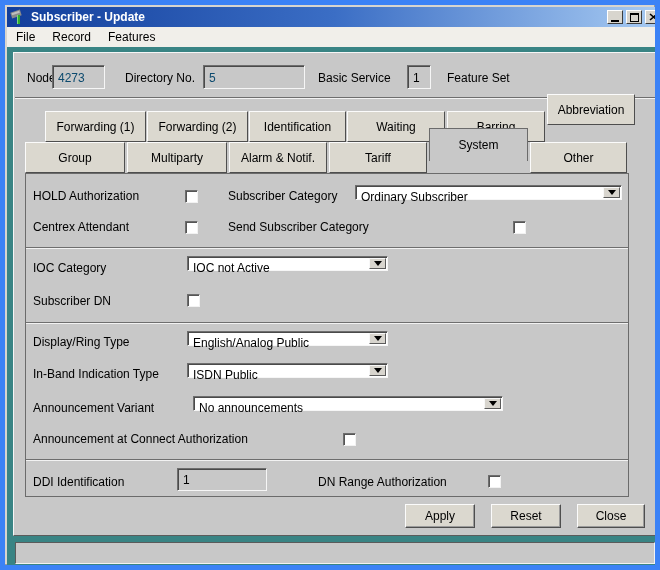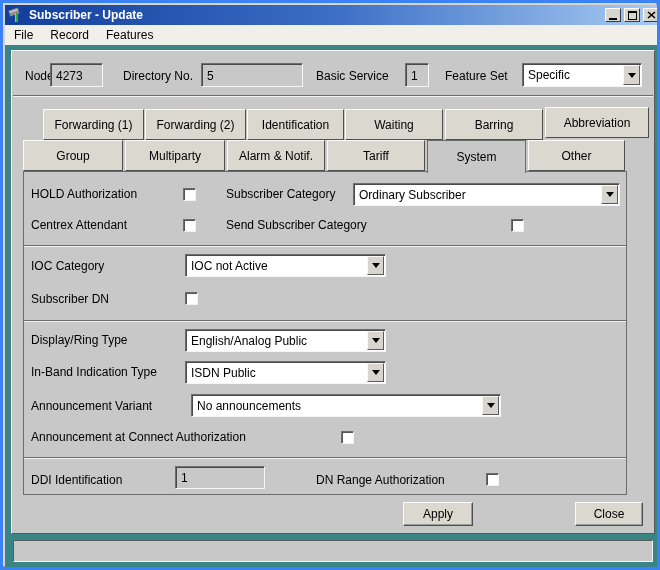--- a/index.html
+++ b/index.html
@@ -1,20 +1,20 @@
 <!DOCTYPE html>
 <html><head>
 <meta charset="utf-8">
 <style>
   * { box-sizing: border-box; margin: 0; padding: 0; }
   html,body { background:#ffffff; }
   body { font-family:"Liberation Sans", sans-serif; }
 
   .window { position:relative; width:660px; height:570px; background:#D8D5CE;
-            border:3px solid #3b82f6; box-shadow: inset -1px -1px 0 #9a9a9a; overflow:hidden; }
+            border:5px solid #3b82f6; box-shadow: inset -1px -1px 0 #9a9a9a; overflow:hidden; }
 
   .titlebar { position:absolute; left:2px; top:2px; width:656px; height:20px;
               background:linear-gradient(90deg,#123E9B 0%, #3B6EC5 50%, #A9CCF3 100%);
               display:flex; align-items:center; }
   .app-icon { margin-left:3px; width:16px; height:16px; flex:0 0 auto; }
   .title-text { color:#ffffff; font-weight:bold; font-size:12px; margin-left:5px; white-space:nowrap; }
   .win-btn { position:absolute; top:3px; width:16px; height:14px; background:#D8D5CE;
              border:1px solid; border-color:#ffffff #3c3c3c #3c3c3c #ffffff;
              display:flex; align-items:center; justify-content:center; }
   .glyph-min { width:8px; height:2px; background:#000; margin-top:7px; }
@@ -29,23 +29,23 @@
   .panel { position:absolute; left:8px; top:47px; width:644px; height:484px; background:#C8C8C8;
            border:1px solid; border-color:#F6F6F6 #5B5B5B #5B5B5B #F6F6F6; }
 
   .lbl { position:absolute; font-size:12px; color:#000; white-space:nowrap; }
 
   .sunken { border:1px solid; border-color:#6E6E6E #F6F6F6 #F6F6F6 #6E6E6E;
             box-shadow: inset 1px 1px 0 #4A4A4A; }
 
   .field { position:absolute; height:24px; font-size:12px; padding:5px 0 0 5px;
            background:#C8C8C8; color:#000; }
-  .field.disabled { color:#000000; }
-
-  .combo { position:absolute; height:23px; background:#ffffff; }
+  .field.disabled { color:#0c4a6e; }
+
+  .combo { position:absolute; height:15px; background:#ffffff; }
   .combo-text { position:absolute; left:5px; top:4px; font-size:12px; color:#000; white-space:nowrap; }
   .combo-btn { position:absolute; right:1px; top:1px; bottom:1px; width:17px; background:#D8D5CE;
                border:1px solid; border-color:#F8F8F8 #5B5B5B #5B5B5B #F8F8F8;
                display:flex; align-items:center; justify-content:center; }
   .arrow-down { width:0; height:0; border-left:4px solid transparent;
                 border-right:4px solid transparent; border-top:5px solid #000; }
 
   .cb { position:absolute; width:13px; height:13px; background:#ffffff;
         border:1px solid; border-color:#6E6E6E #F2F2F2 #F2F2F2 #6E6E6E;
         box-shadow: inset 1px 1px 0 #555555; }
@@ -107,63 +107,57 @@
   <span class="lbl" style="left:22px; top:66px;">Node</span>
   <div class="field sunken disabled" style="left:47px; top:60px; width:53px;">4273</div>
 
   <span class="lbl" style="left:120px; top:66px;">Directory No.</span>
   <div class="field sunken disabled" style="left:198px; top:60px; width:102px;">5</div>
 
   <span class="lbl" style="left:313px; top:66px;">Basic Service</span>
   <div class="field sunken" style="left:402px; top:60px; width:24px;">1</div>
 
   <span class="lbl" style="left:442px; top:66px;">Feature Set</span>
-  <div class="combo sunken" style="left:519px; top:60px; width:120px; height:24px;">
-    <span class="combo-text">Specific</span>
-    <span class="combo-btn">
-      <span class="arrow-down"></span>
-    </span>
-  </div>
 
   <div class="hsep" style="left:10px; top:92px; width:640px;"></div>
 
   <div class="content-box"></div>
 
   <div class="tab" style="left:40px;  top:106px; width:101px;">
       <span>Forwarding (1)</span>
     </div>
   <div class="tab" style="left:142px; top:106px; width:101px;">
       <span>Forwarding (2)</span>
     </div>
   <div class="tab" style="left:244px; top:106px; width:97px;">
       <span>Identification</span>
     </div>
   <div class="tab" style="left:342px; top:106px; width:98px;">
       <span>Waiting</span>
     </div>
   <div class="tab" style="left:442px; top:106px; width:98px;">
       <span>Barring</span>
     </div>
-  <div class="tab" style="left:542px; top:104px; width:104px;justify-content:center;">
+  <div class="tab" style="left:542px; top:89px; width:88px;justify-content:center;">
       <span>Abbreviation</span>
     </div>
 
   <div class="tab" style="left:20px;  top:137px; width:100px;">
       <span>Group</span>
     </div>
   <div class="tab" style="left:122px; top:137px; width:100px;">
       <span>Multiparty</span>
     </div>
   <div class="tab" style="left:224px; top:137px; width:98px;">
       <span>Alarm &amp; Notif.</span>
     </div>
   <div class="tab" style="left:324px; top:137px; width:98px;">
       <span>Tariff</span>
     </div>
-  <div class="tab active" style="left:424px; top:137px; width:99px;">
+  <div class="tab active" style="left:424px; top:123px; width:99px;">
       <span>System</span>
     </div>
   <div class="tab" style="left:525px; top:137px; width:97px;">
       <span>Other</span>
     </div>
 
   <span class="lbl" style="left:28px; top:184px;">HOLD Authorization</span>
   <span class="cb" style="left:180px; top:185px;"></span>
   <span class="lbl" style="left:223px; top:184px;">Subscriber Category</span>
   <div class="combo sunken" style="left:350px; top:180px; width:267px;">
@@ -221,17 +215,18 @@
   <span class="cb" style="left:338px; top:428px;"></span>
 
   <div class="hsep" style="left:21px; top:454px; width:602px;"></div>
 
   <span class="lbl" style="left:28px; top:470px;text-align:right;">DDI Identification</span>
   <div class="field sunken" style="left:172px; top:463px; width:90px; height:23px; padding-top:4px;">1</div>
   <span class="lbl" style="left:313px; top:470px;">DN Range Authorization</span>
   <span class="cb" style="left:483px; top:470px;"></span>
 
   <div class="btn3d" style="left:400px; top:499px; width:70px;">Apply</div>
+  <div class="btn3d" style="left:486px; top:499px; width:70px;">Reset</div>
   <div class="btn3d" style="left:572px; top:499px; width:68px;">Close</div>
 
   <div class="statusbar"></div>
 
 </div>
 
 </body></html>

